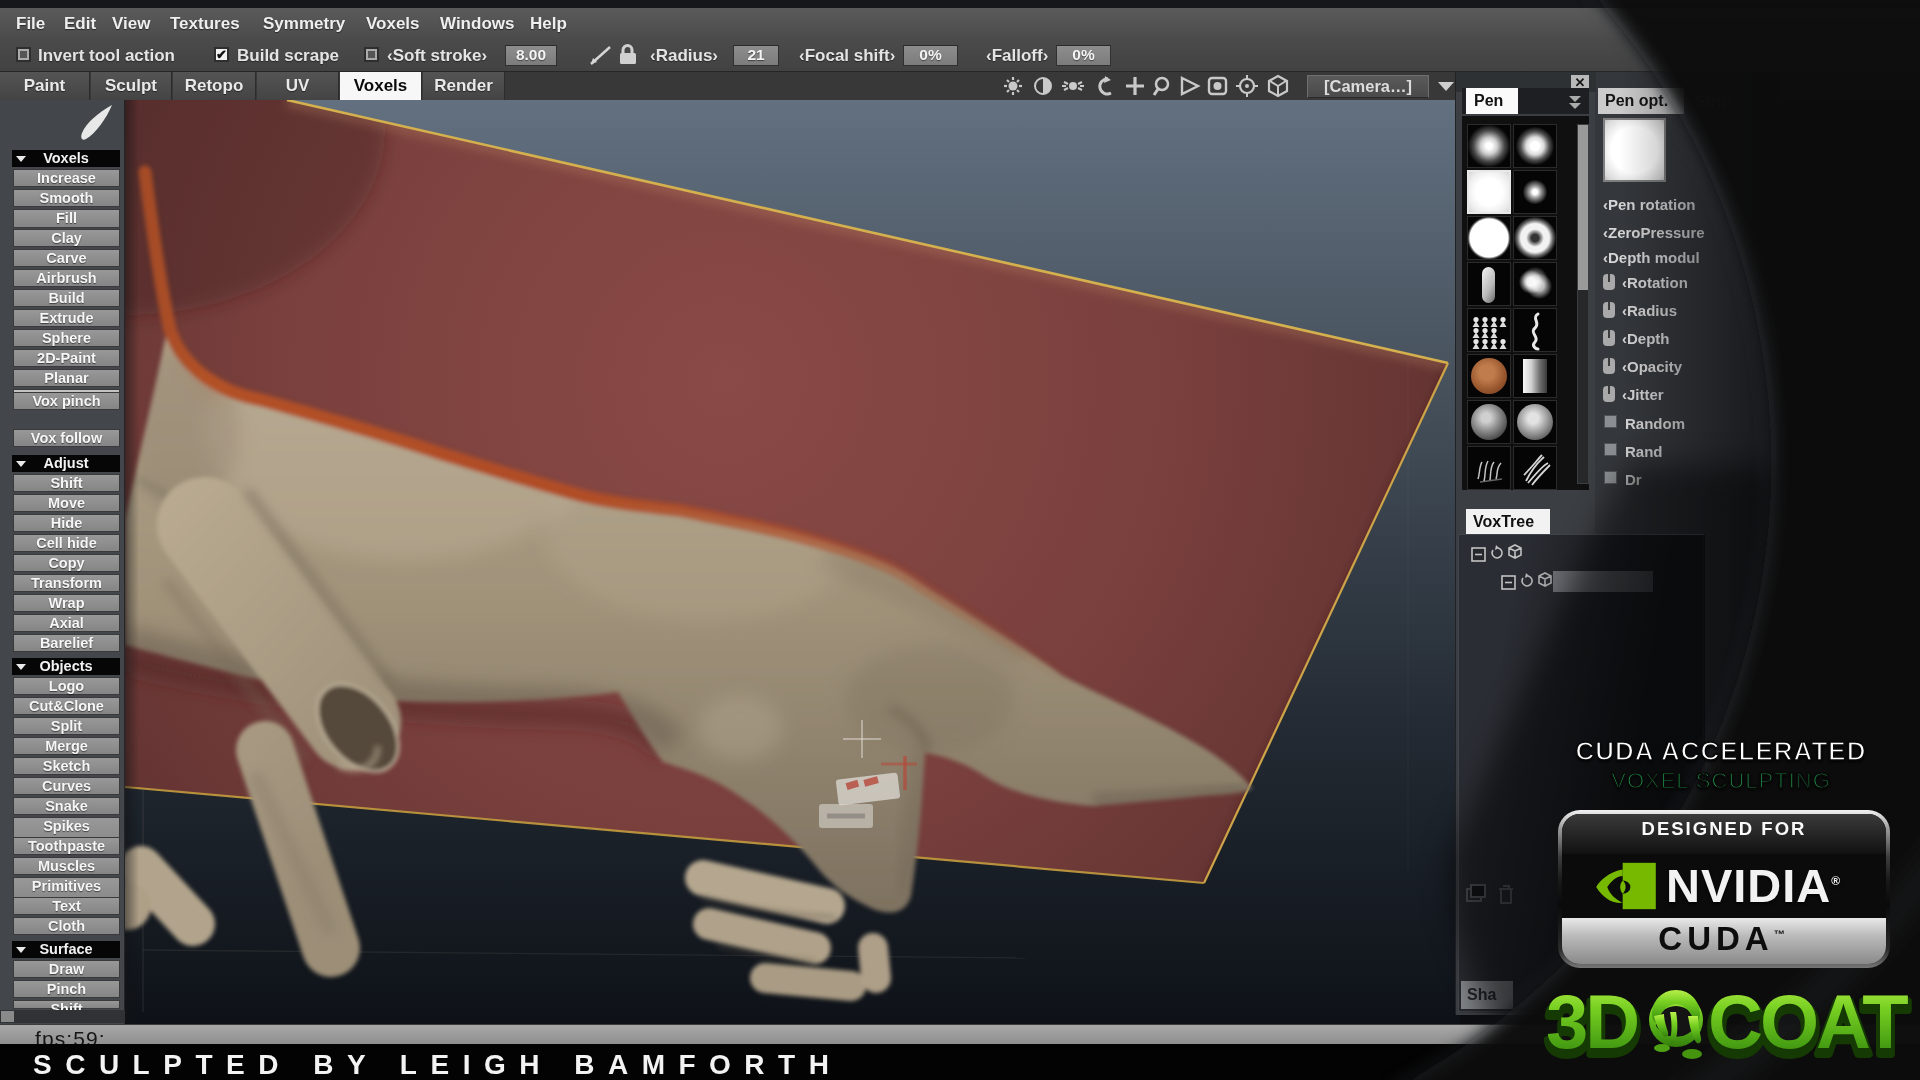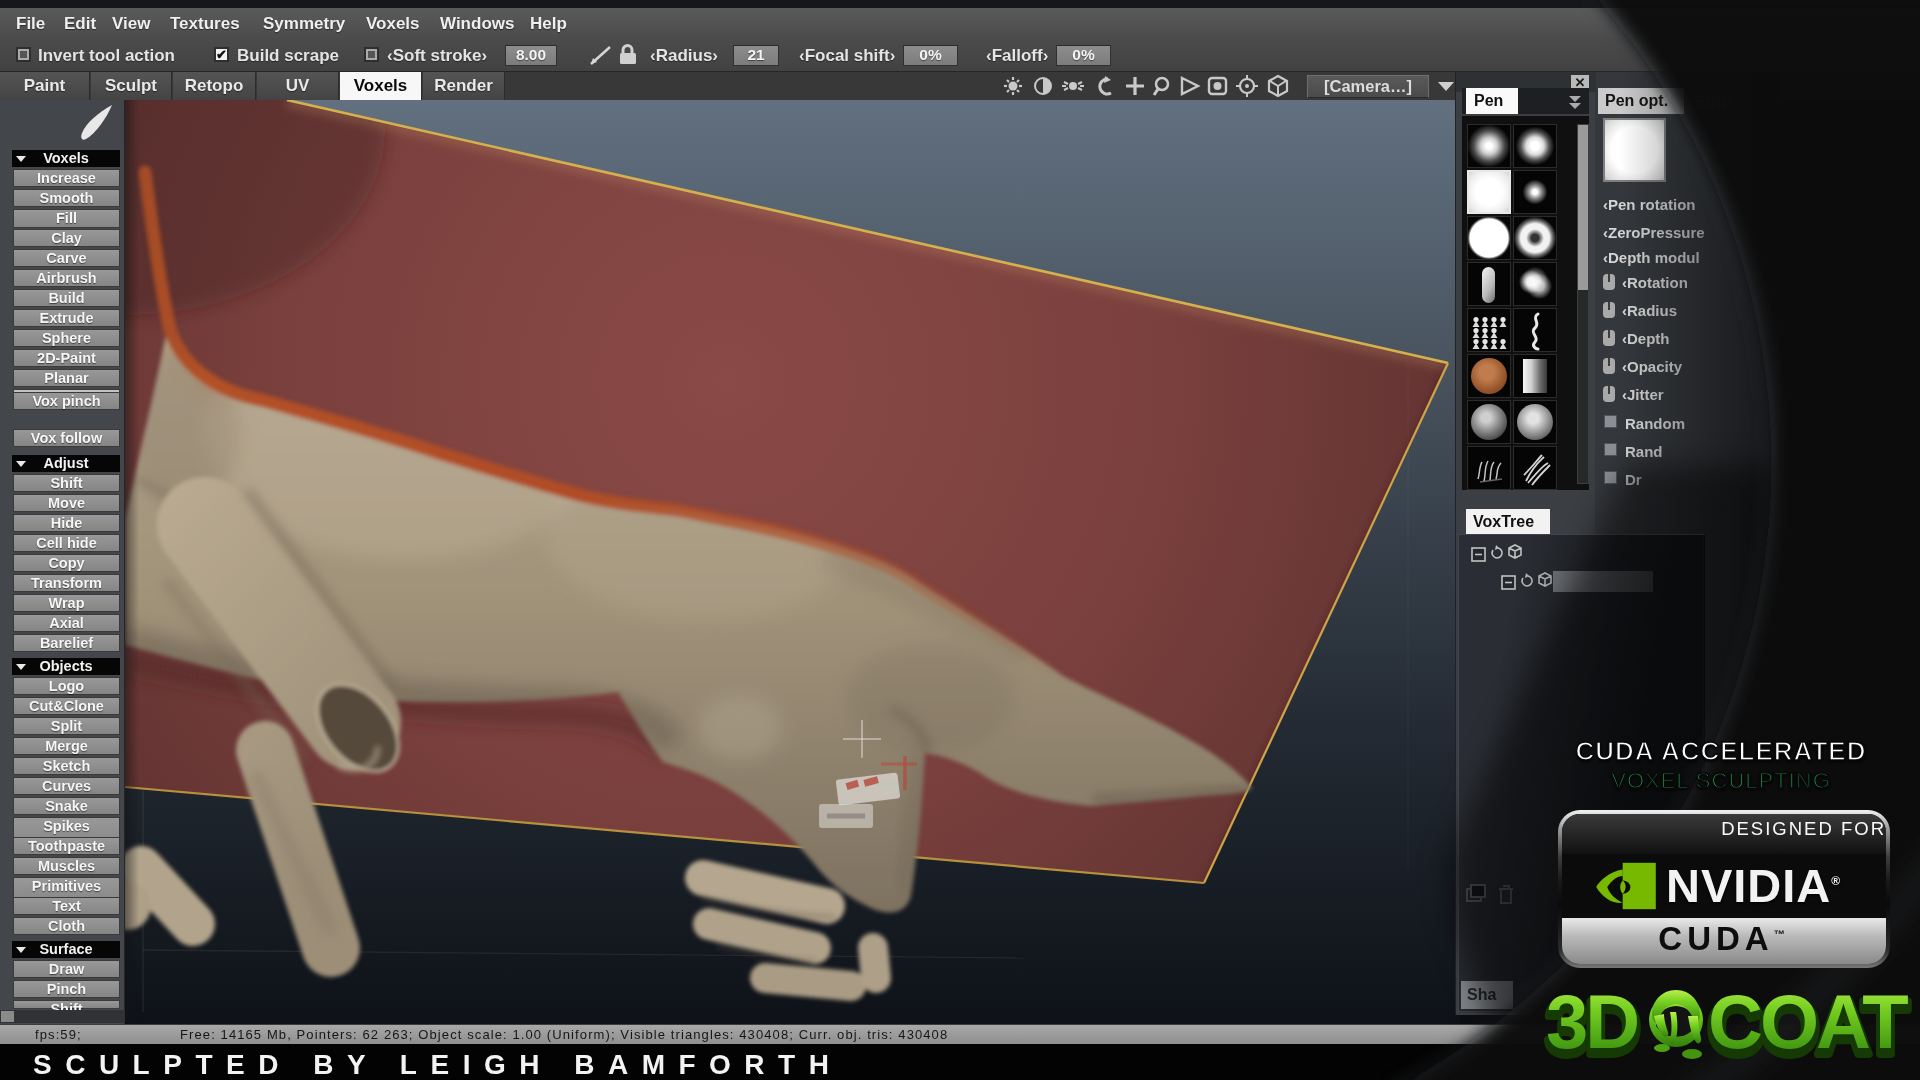--- a/index.html
+++ b/index.html
@@ -20,21 +20,21 @@
 .tab.active{background:#f7f7f7;color:#0a0a0a;text-shadow:none}
 
 #sidebar{left:0;top:100px;width:125px;height:924px;background:#43464a;border-right:1px solid #232528}
 .shead{position:absolute;left:12px;width:108px;height:17px;background:#060606;color:#f2f2f2;font-size:14.5px;font-weight:bold;text-align:center;line-height:17px}
 .shead .tri{position:absolute;left:4px;top:6px;width:0;height:0;border-left:5px solid transparent;border-right:5px solid transparent;border-top:6px solid #e9e9e9}
 .sbtn{position:absolute;left:13px;width:107px;height:18px;background:linear-gradient(#989898,#858585);border:1px solid #3a3a3a;color:#f6f6f6;font-size:14.5px;font-weight:bold;text-align:center;line-height:16px;text-shadow:0 1px 1px rgba(0,0,0,.55)}
 .sbtn.hl{background:linear-gradient(#c4c4c4,#b0b0b0);color:#1d1d1d;text-shadow:none}
 #sidescroll{left:0;top:1010px;width:125px;height:13px;background:#303236}
 #sidescroll .ar{position:absolute;left:1px;top:1px;width:13px;height:11px;background:#8a8a8a}
 
-#statusbar{left:0;top:1024px;width:1920px;height:20px;background:linear-gradient(#a8a8a8,#8f8f8f);border-top:1px solid #3c3c3c;color:#161616;font-size:13px;letter-spacing:1.1px}
+#statusbar{left:0;top:1024px;width:1920px;height:20px;background:linear-gradient(#a8a8a8,#8f8f8f);border-top:1px solid #3c3c3c;color:#161616;font-size:21px;letter-spacing:1.1px}
 #sculpted{left:0;top:1044px;width:1920px;height:36px;background:#030303;color:#f3f3f3;font-weight:bold;font-size:28px;letter-spacing:13.5px}
 
 #rightcol{left:1455px;top:72px;width:140px;height:943px;background:#3b3e42;border-left:1px solid #202226}
 #penopt{left:1595px;top:72px;width:185px;height:943px;background:#34373b}
 
 
 .cell{position:absolute;width:44px;height:44px;background:#050505;border:1px solid #2b2b2b}
 .bt{position:absolute;inset:0}
 .b-soft{background:radial-gradient(circle at 50% 50%, #fff 0 10%, rgba(255,255,255,0.8) 28%, rgba(255,255,255,0.28) 52%, transparent 72%)}
 .b-soft2{background:radial-gradient(circle at 50% 50%, #fff 0 14%, rgba(255,255,255,0.85) 30%, rgba(255,255,255,0.3) 48%, transparent 65%)}
@@ -504,21 +504,20 @@
 <rect x="2" y="6" width="14" height="12"></rect>
         <rect x="6" y="2" width="14" height="12" fill="#17191d"></rect>
 <path d="M34,6 h14 m-12,0 v14 h10 v-14 m-8,-3 h6 v3"></path>
 </g>
     </svg>
 <div class="abs" style="left:2px;top:446px;width:52px;height:28px;background:#8e9296;color:#26282c;font-size:16px;font-weight:bold;line-height:27px;text-indent:6px">Sha</div>
 <div class="abs" style="left:0;top:0;width:246px;height:478px;background:linear-gradient(100deg,rgba(9,10,12,0) 60px,rgba(9,10,12,0.72) 220px)"></div>
 </div>
 <div class="abs" id="statusbar">
     <span style="position:absolute;left:35px;top:2px">fps:59;</span>
-    <span style="position:absolute;left:180px;top:2px">Free: 14165 Mb, Pointers: 62 263; Object scale: 1.00 (Uniform); Visible triangles: 430408; Curr. obj. tris: 430408</span>
   </div>
 <div class="abs" id="sculpted">
     <span style="position:absolute;left:33px;top:5px">SCULPTED BY LEIGH BAMFORTH</span>
   </div>
 
 <svg class="abs" style="left:0;top:0" width="1920" height="1080" viewBox="0 0 1920 1080">
 <defs>
 <filter id="vb8" x="-10%" y="-10%" width="120%" height="120%">
         <feGaussianBlur stdDeviation="8"></feGaussianBlur>
       </filter>
@@ -532,21 +531,21 @@
 <path d="M1660,1120 A1150,1150 0 0 0 1960,830" stroke="rgba(120,130,145,0.10)" stroke-width="26" fill="none" filter="url(#vb14)"></path>
 </svg>
 
 <div class="abs" id="branding">
 <div class="abs" style="left:1560px;top:736px;width:322px;text-align:center;color:#fff;font-size:26px;font-weight:bold;letter-spacing:1px;-webkit-text-stroke:1.5px #0a0a0a;text-shadow:0 2px 3px rgba(0,0,0,0.9),0 0 2px #000">CUDA ACCELERATED</div>
 <div class="abs" style="left:1560px;top:768px;width:322px;text-align:center;color:#22c55e;font-size:22px;font-weight:normal;letter-spacing:1px;-webkit-text-stroke:1.5px #0a0a0a;text-shadow:0 2px 3px rgba(0,0,0,0.9),0 0 2px #000">VOXEL SCULPTING</div>
 <div class="abs" style="left:1558px;top:810px;width:332px;height:158px;border-radius:22px;background:linear-gradient(#f2f2f2,#9a9a9a 12%,#3c3c3c 30%,#181818 45%,#0a0a0a 60%,#2a2a2a 88%,#777)">
  <div class="abs" style="left:4px;top:4px;right:4px;bottom:4px;border-radius:18px;background:#0b0b0b;overflow:hidden">
   <div class="abs" style="left:0;top:0;right:0;height:40px;background:linear-gradient(#3a3a3a,#111)"></div>
   <div class="abs" style="left:0;top:104px;right:0;bottom:0;background:linear-gradient(#e9e9e9,#b9b9b9 40%,#8a8a8a)"></div>
-  <div class="abs" style="left:0;top:4px;width:100%;text-align:right;color:#fafafa;font-size:18.5px;font-weight:normal;letter-spacing:2px">DESIGNED FOR</div>
+  <div class="abs" style="left:0;top:4px;width:100%;text-align:center;color:#fafafa;font-size:18.5px;font-weight:bold;letter-spacing:2px">DESIGNED FOR</div>
   <svg class="abs" style="left:28px;top:40px" width="72" height="64" viewBox="0 0 58 58">
    <rect x="26" y="8" width="30" height="42" fill="#77b900"></rect>
    <path d="M26,14 C14,16 5,24 2,30 C8,40 18,46 26,44 C20,42 14,36 12,30 C16,24 21,20 26,20 Z" fill="#77b900"></path>
    <path d="M26,20 C32,20 38,24 40,30 C36,38 30,42 26,42 C30,38 32,33 30,28 C28,24 27,22 26,20 Z" fill="#77b900"></path>
    <ellipse cx="26" cy="30" rx="7" ry="6" fill="#0b0b0b"></ellipse>
    <path d="M26,24 C29,26 30,32 26,36 C23,33 23,27 26,24 Z" fill="#77b900"></path>
   </svg>
   <div class="abs" style="left:104px;top:44px;color:#f2f2f2;font-size:47px;font-weight:bold;letter-spacing:1px;text-shadow:0 2px 3px rgba(0,0,0,0.7)">NVIDIA<span style="font-size:12px;vertical-align:super">®</span></div>
   <div class="abs" style="left:0;top:106px;width:100%;text-align:center;color:#0d0d0d;font-size:33px;font-weight:bold;letter-spacing:5px">CUDA<span style="font-size:11px;vertical-align:super">™</span></div>
  </div>

